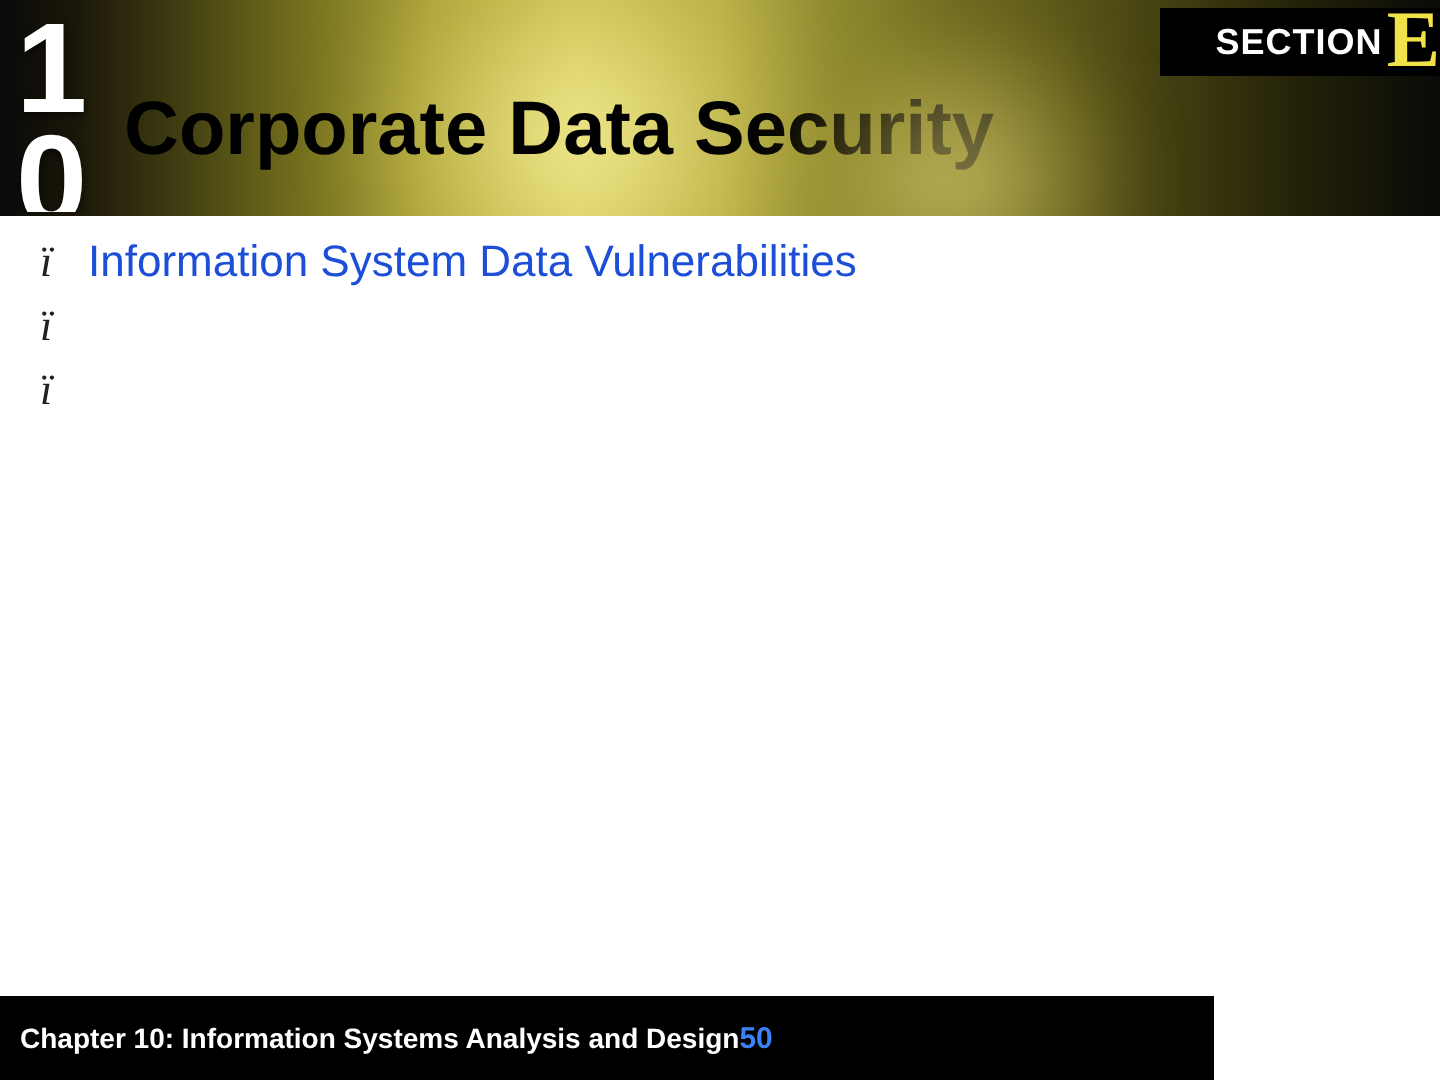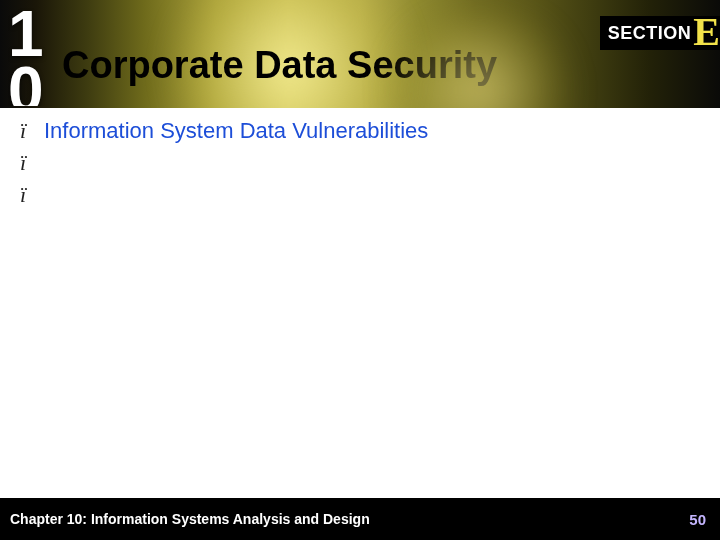--- a/index.html
+++ b/index.html
@@ -46,26 +46,26 @@
     font-size: 64px;
     font-weight: bold;
     line-height: 56px;
     overflow: hidden;
     text-shadow: 0 2px 4px rgba(0,0,0,0.6);
   }
   .chapter-num .d1 { display:block; }
   .chapter-num .d2 { display:block; }
   .section-bar {
     position: absolute;
-    top: 16px; right: 0;
+    top: 4px; right: 0;
     height: 34px;
     background: #000000;
     display: flex;
     align-items: center;
-    padding-left: 8px;
+    padding-left: 28px;
   }
   .section-label {
     color: #ffffff;
     font-size: 18px;
     font-weight: bold;
     letter-spacing: 0.5px;
   }
   .section-letter {
     color: #f2e24a;
     font-size: 40px;
@@ -102,34 +102,33 @@
     margin-right: 6px;
     min-width: 18px;
   }
   .bullet-text {
     font-size: 22px;
     color: #1d4ed8;
   }
   .footer {
     position: absolute;
     left: 0; bottom: 0;
-    width: 720px; height: 42px;
+    width: 607px; height: 42px;
     background: #000000;
     display: flex;
     align-items: center;
-    justify-content: space-between;
     padding: 0 14px 0 10px;
   }
   .footer-text {
     color: #ffffff;
     font-size: 14px;
     font-weight: bold;
   }
   .page-num {
-    color: #c4b5fd;
+    color: #3b82f6;
     font-size: 15px;
     font-weight: bold;
   }
 </style>
 </head>
 <body>
 
 <div class="slide">
 
   <div class="header-band">

